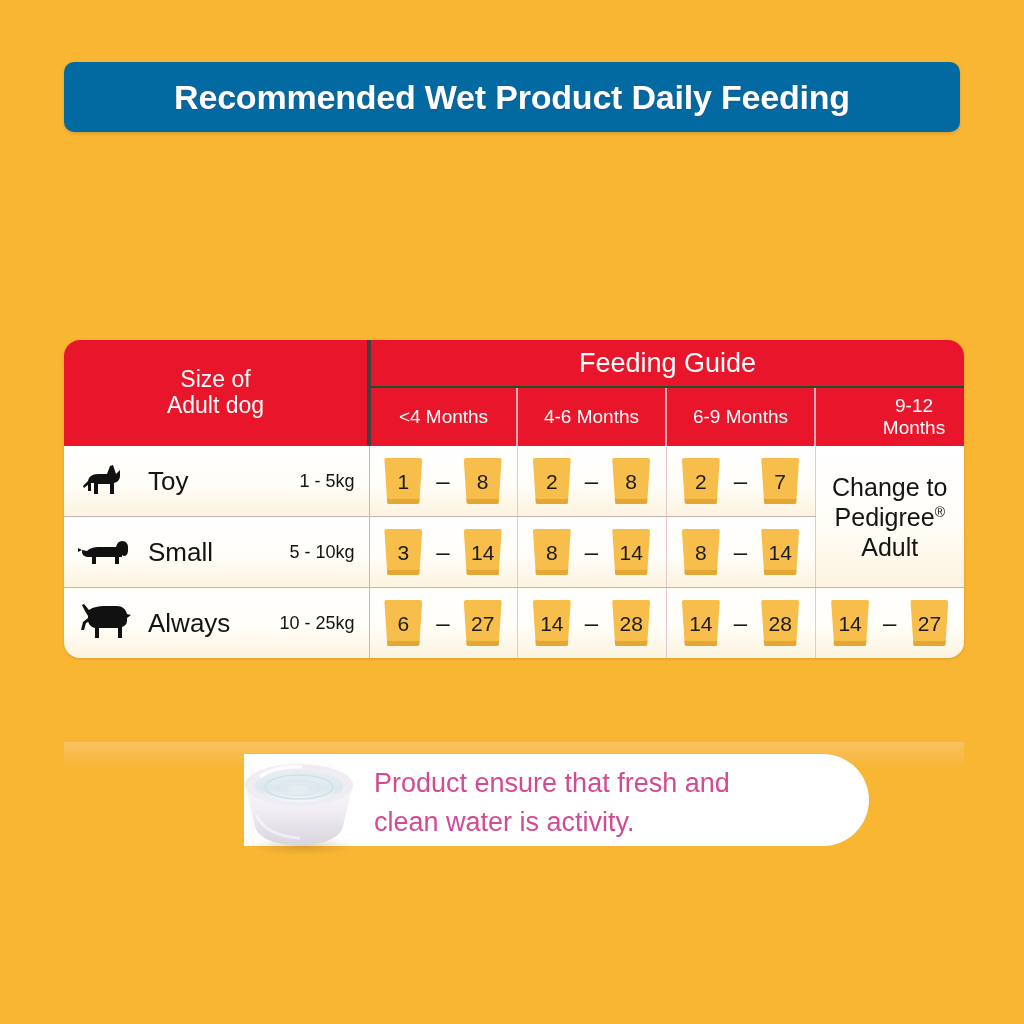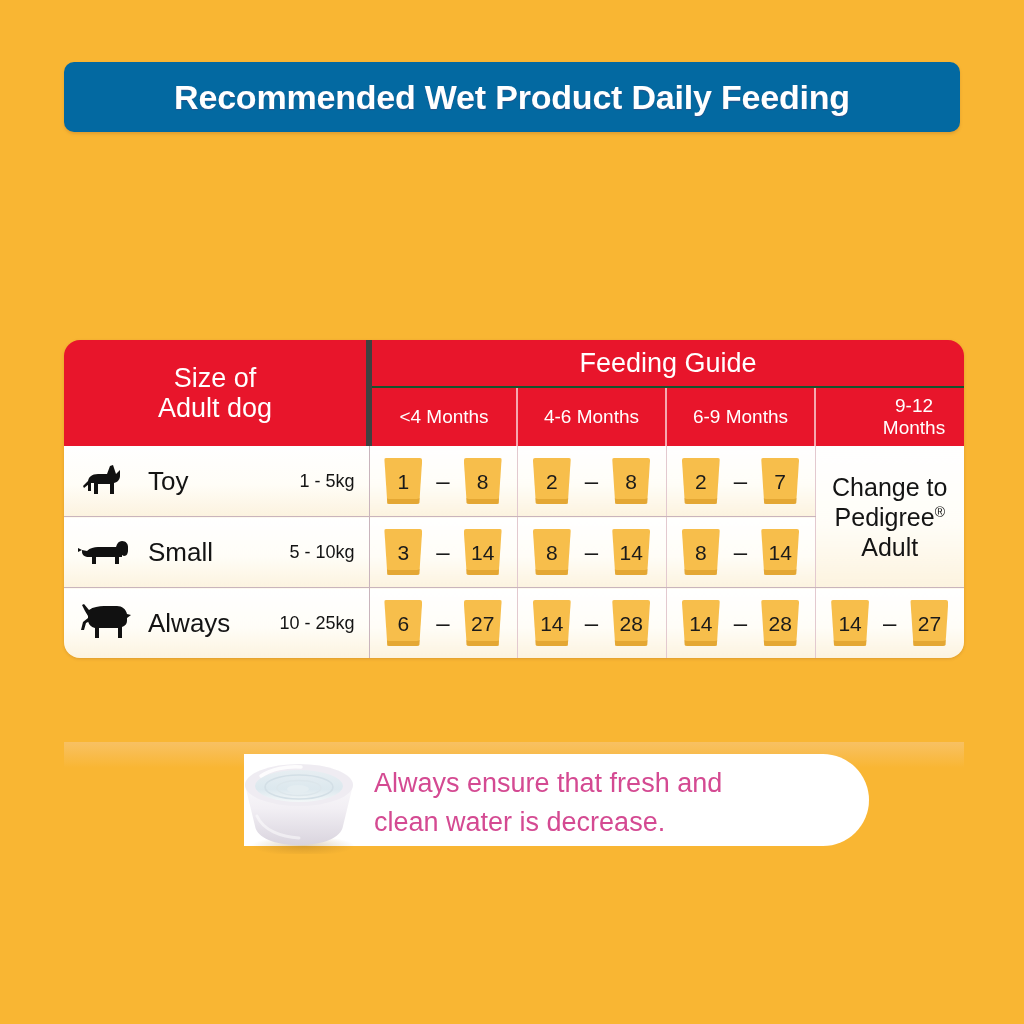--- a/index.html
+++ b/index.html
@@ -60,24 +60,24 @@
     vertical-align: middle;
   }
 
   .hd {
     background: #E8152B;
     color: #fff;
     text-align: center;
     font-weight: normal;
   }
   .hd-size {
-    font-size: 27px;
+    font-size: 23px;
     line-height: 1.12;
     height: 104px;
-    border-right: 6px solid #404040;
+    border-right: 4px solid #404040;
   }
   .hd-guide {
     font-size: 27px;
     height: 46px;
     border-bottom: 2px solid #14532d;
   }
   .hd-month {
     font-size: 19px;
     height: 58px;
     border-right: 2px solid #F6A8B0;
@@ -455,16 +455,16 @@
     <ellipse cx="68" cy="31" rx="54" ry="21" fill="#EFECF2"></ellipse>
     <ellipse cx="68" cy="32" rx="44" ry="16" fill="url(#bowlWater)"></ellipse>
     <ellipse cx="68" cy="33" rx="34" ry="12" fill="none" stroke="#D3DFE6" stroke-width="1.6"></ellipse>
     <ellipse cx="68" cy="34" rx="22" ry="7.5" fill="none" stroke="#DCE6EB" stroke-width="1.4"></ellipse>
     <ellipse cx="67" cy="35" rx="11" ry="4" fill="#E4EDF1"></ellipse>
     <path d="M30 22 C40 15 56 12 70 13" stroke="#FFFFFF" stroke-width="3.5" fill="none" opacity="0.85" stroke-linecap="round"></path>
     <path d="M26 62 C32 76 50 83 68 84" stroke="#FFFFFF" stroke-width="3" fill="none" opacity="0.5" stroke-linecap="round"></path>
   </svg>
 
   <div class="water-text">
-    <div>Always ensure that fresh and</div>
-    <div>clean water is decrease.</div>
+    <div>Product ensure that fresh and</div>
+    <div>clean water is activity.</div>
   </div>
 </div>
 
 </body></html>

